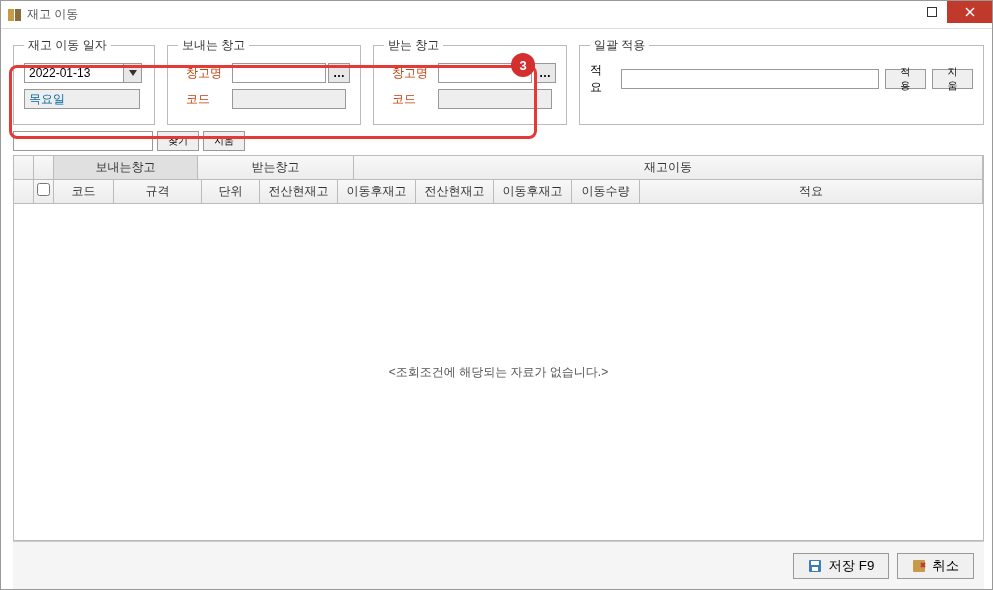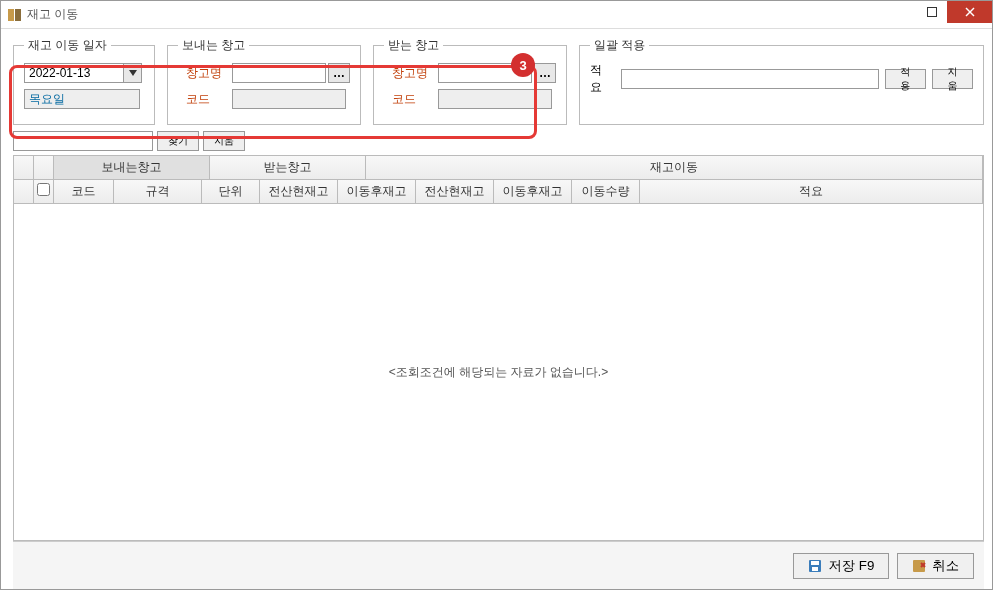--- a/index.html
+++ b/index.html
@@ -175,21 +175,21 @@
 .col-name { width: 128px; }
 .col-spec { width: 88px; }
 .col-unit { width: 58px; }
 .col-stock1 { width: 78px; }
 .col-after1 { width: 78px; }
 .col-stock2 { width: 78px; }
 .col-after2 { width: 78px; }
 .col-qty { width: 68px; }
 .col-memo { flex: 1; }
 .grp-item { width: 354px; }
-.grp-send { width: 156px; }
+.grp-send { width: 144px; }
 .grp-recv { width: 156px; }
 .grp-move { flex: 1; }
 
 .grid-body {
   flex: 1;
   display:flex; align-items:center; justify-content:center;
   color: #555;
 }
 
 .footer {

